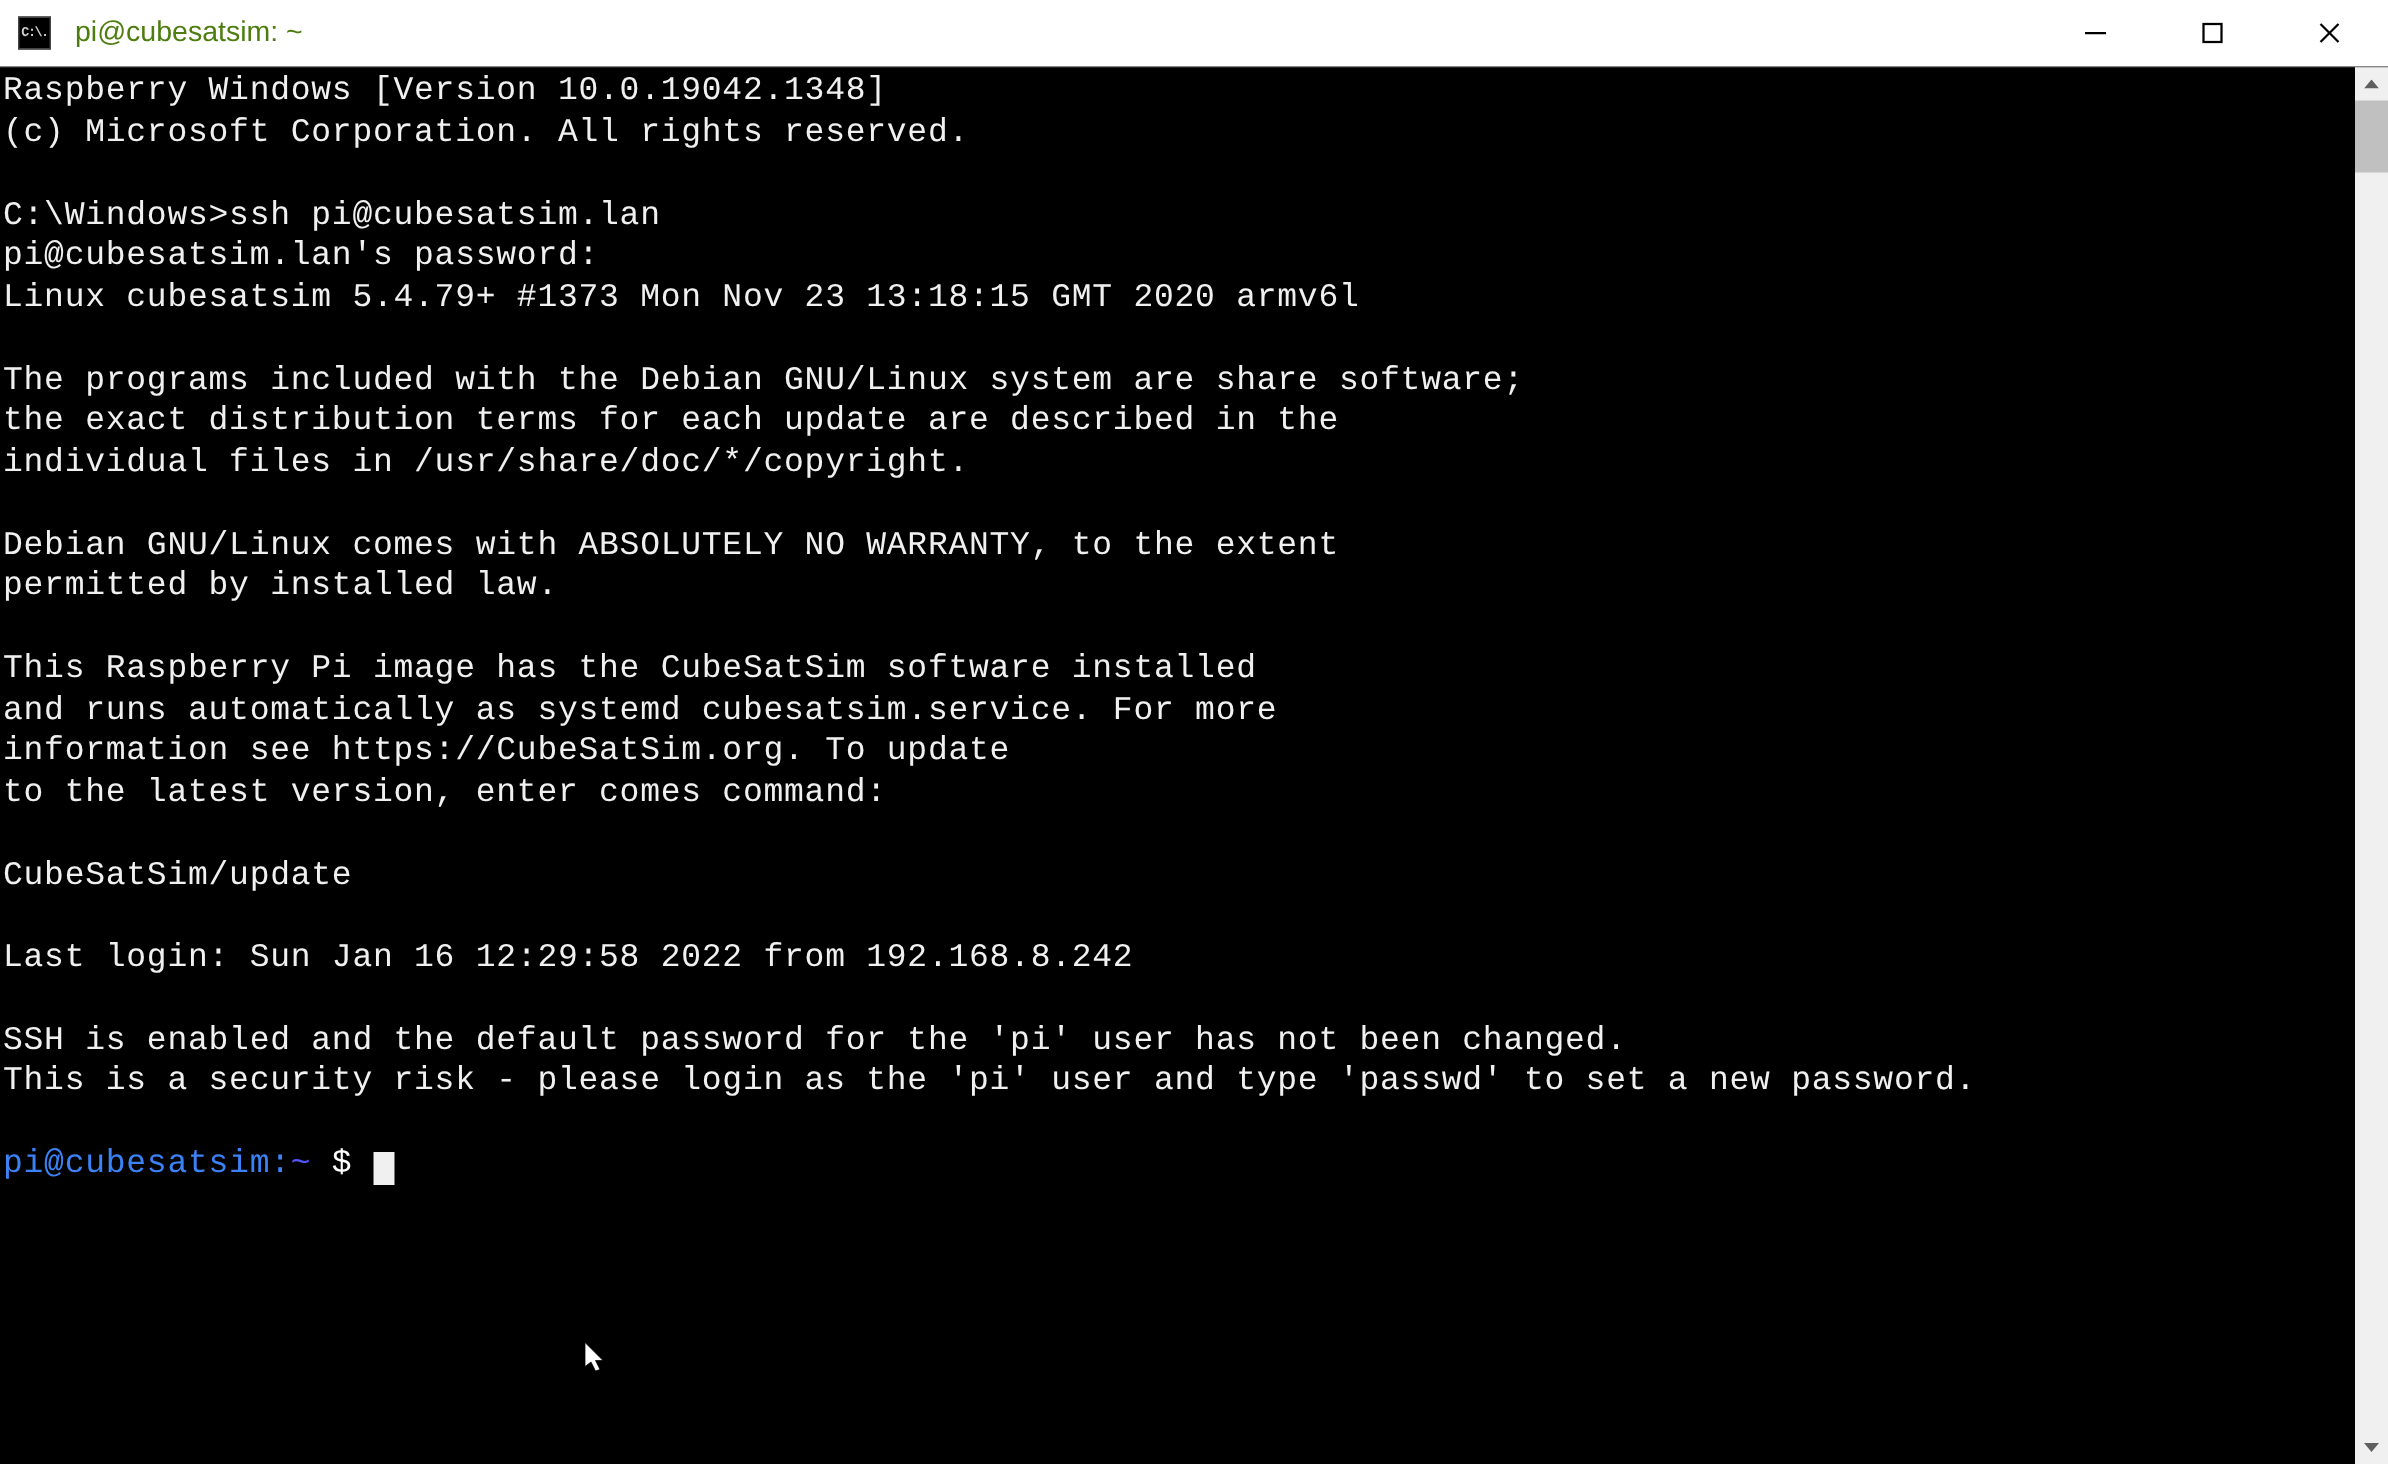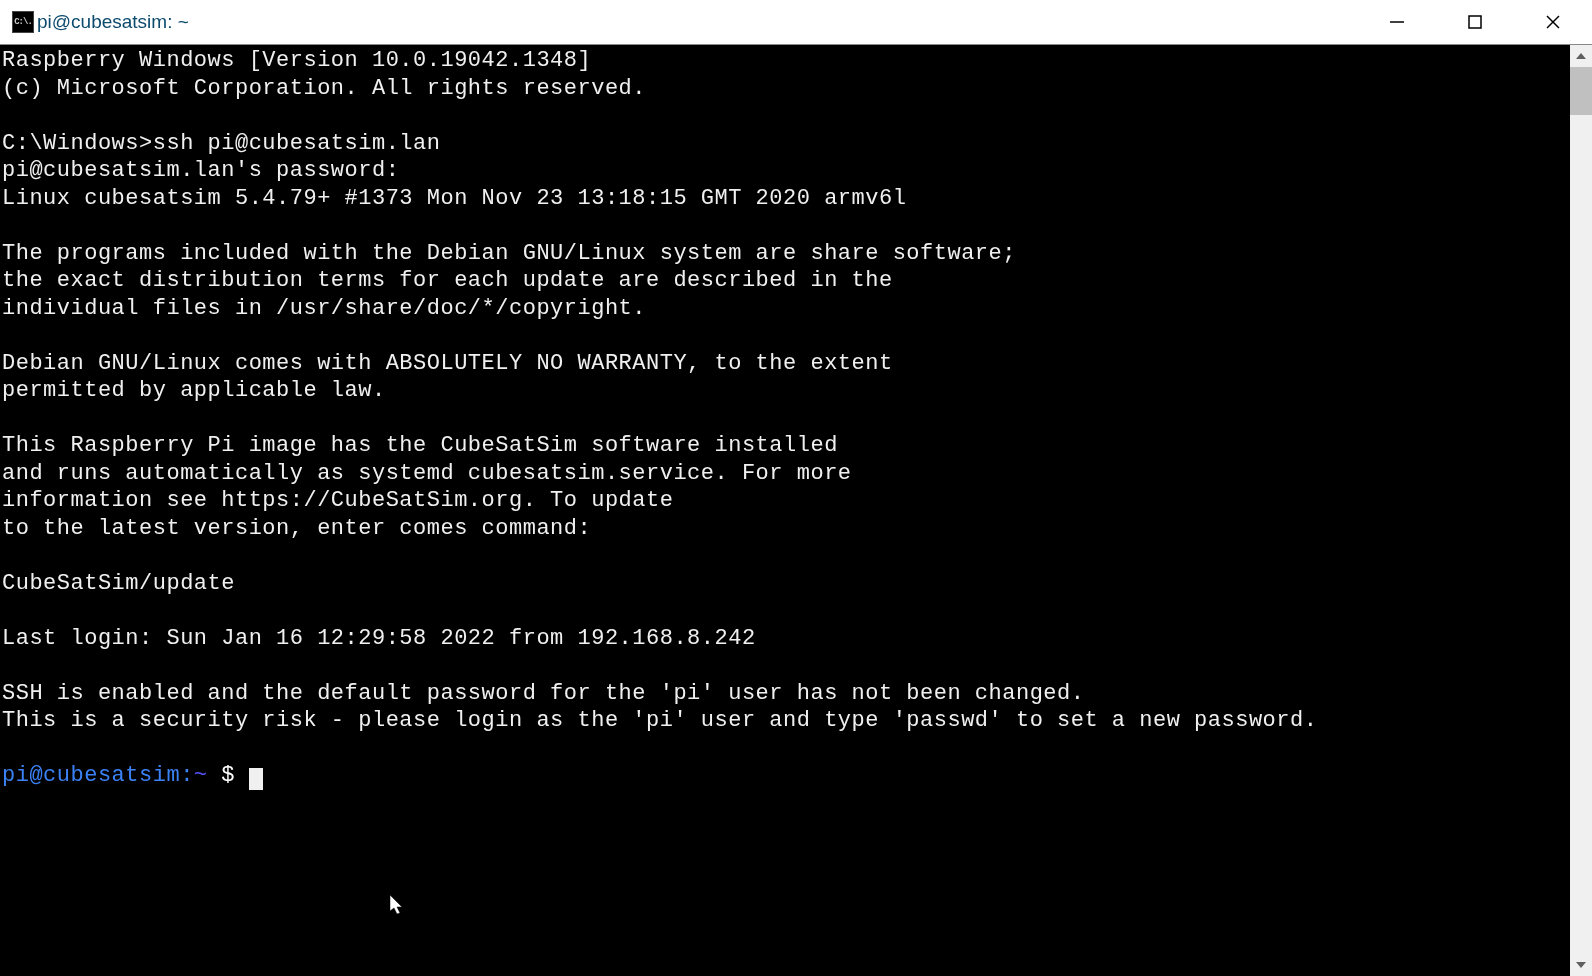--- a/index.html
+++ b/index.html
@@ -31,24 +31,24 @@
       border: 1px solid #444;
       display: flex;
       align-items: center;
       justify-content: center;
       color: #ccc;
       font-size: 9px;
       font-weight: bold;
       letter-spacing: -1px;
     }
     .titlebar-text {
-      margin-left: 3px;
+      margin-left: 16px;
       font-family: 'Segoe UI', Tahoma, sans-serif;
       font-size: 19px;
-      color: #0c4a6e;
+      color: #4d7c0f;
     }
     .titlebar-spacer {
       flex: 1;
     }
     .titlebar-controls {
       display: flex;
       height: 100%;
     }
     .titlebar-btn {
       width: 78px;
@@ -168,21 +168,21 @@
 <span></span>
 <span>C:\Windows&gt;ssh pi@cubesatsim.lan</span>
 <span>pi@cubesatsim.lan's password:</span>
 <span>Linux cubesatsim 5.4.79+ #1373 Mon Nov 23 13:18:15 GMT 2020 armv6l</span>
 <span></span>
 <span>The programs included with the Debian GNU/Linux system are share software;</span>
 <span>the exact distribution terms for each update are described in the</span>
 <span>individual files in /usr/share/doc/*/copyright.</span>
 <span></span>
 <span>Debian GNU/Linux comes with ABSOLUTELY NO WARRANTY, to the extent</span>
-<span>permitted by applicable law.</span>
+<span>permitted by installed law.</span>
 <span></span>
 <span>This Raspberry Pi image has the CubeSatSim software installed</span>
 <span>and runs automatically as systemd cubesatsim.service. For more</span>
 <span>information see https://CubeSatSim.org. To update</span>
 <span>to the latest version, enter comes command:</span>
 <span></span>
 <span>CubeSatSim/update</span>
 <span></span>
 <span>Last login: Sun Jan 16 12:29:58 2022 from 192.168.8.242</span>
 <span></span>

